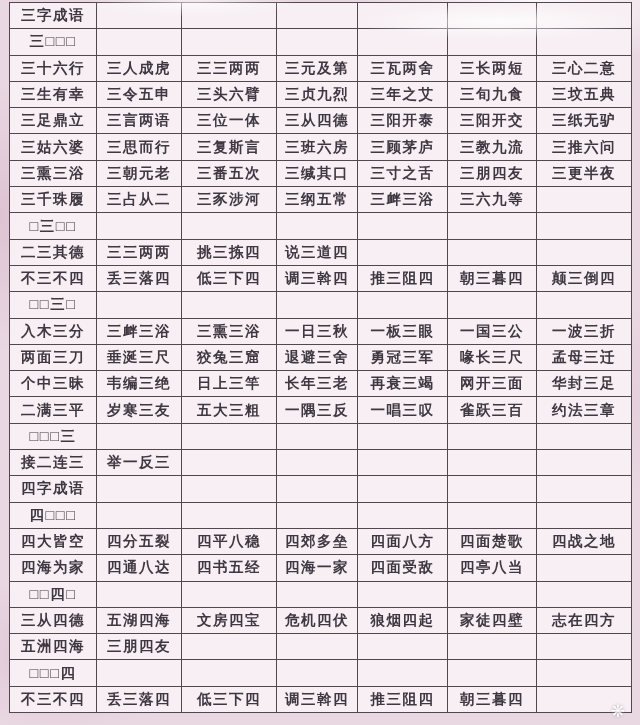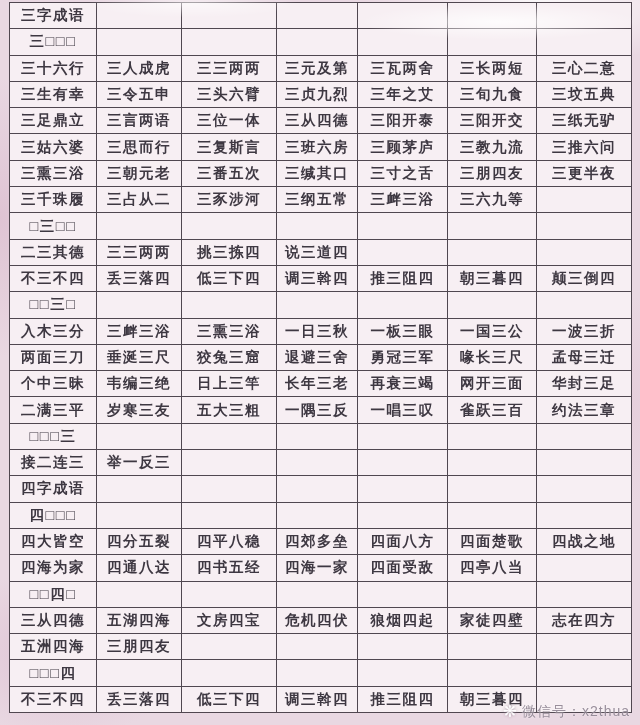--- a/index.html
+++ b/index.html
@@ -325,14 +325,13 @@
           <td></td>
         </tr>
       </tbody>
   </table>
 </div>
 
 <div class="glare"></div>
 
 <div class="watermark">
   <span class="flower">❋</span>
-  <span>微信号：x2thua</span>
 </div>
 
 </body></html>

